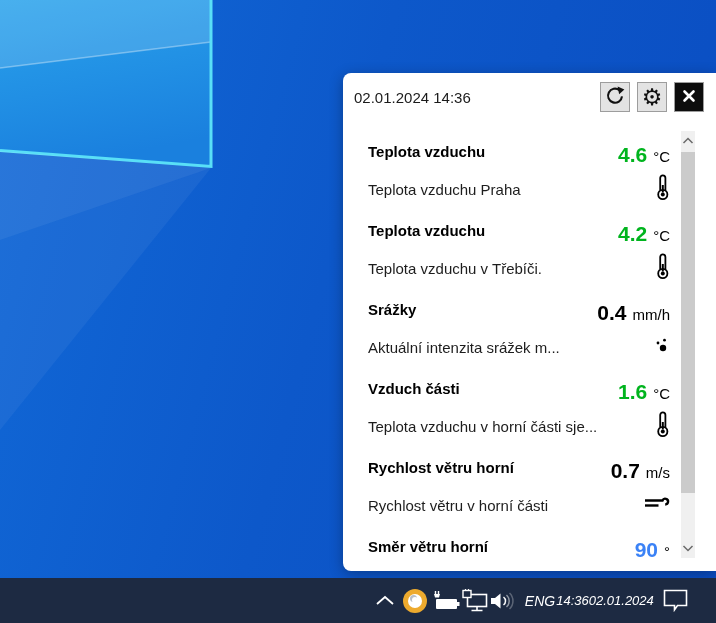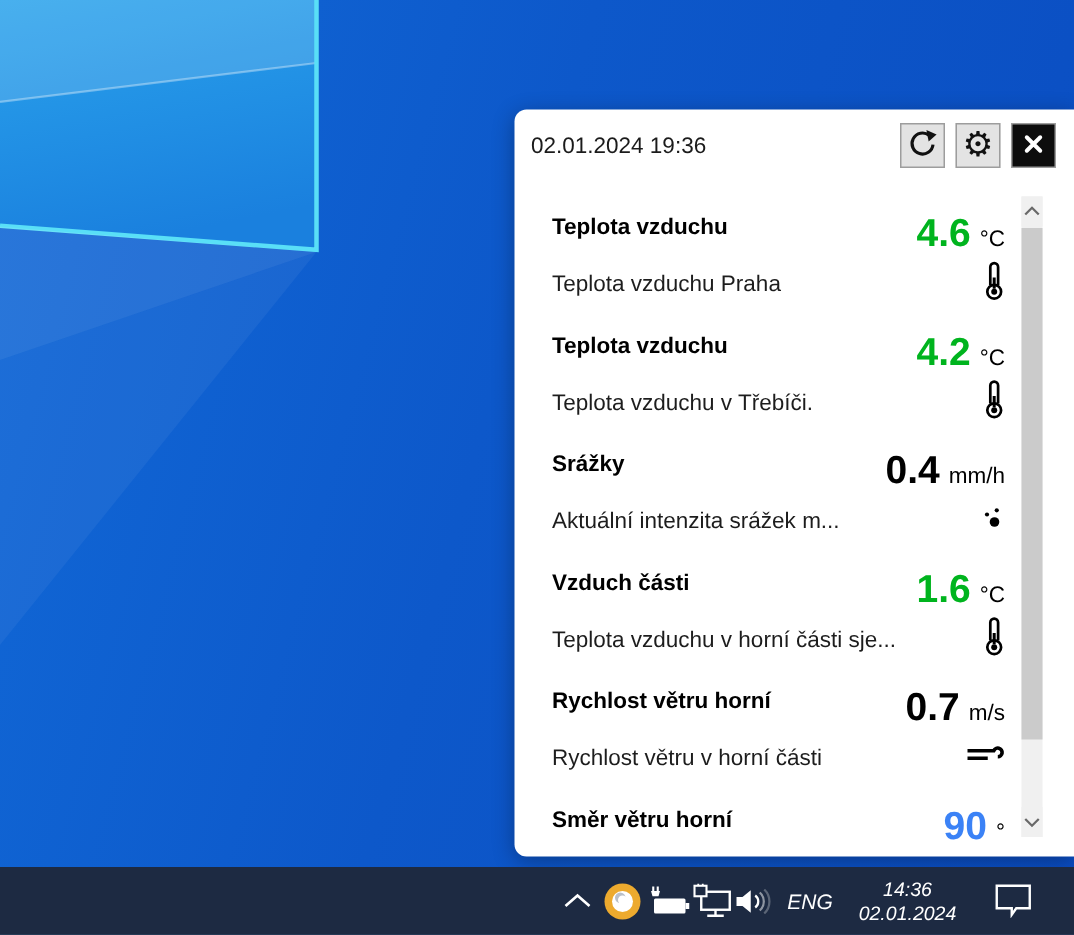--- a/index.html
+++ b/index.html
@@ -28,21 +28,21 @@
     padding:0;cursor:pointer;
   }
   .pbtn.close{background:#0d0d0d;}
   .gear-glyph{font-size:23px;line-height:1;color:#111;font-family:"DejaVu Sans",sans-serif;}
   
   .rows{position:absolute;left:0;top:58px;width:338px;}
   .row{position:relative;height:79px;}
   .row-title{position:absolute;left:25px;top:12px;font-size:15px;font-weight:bold;color:#000;white-space:nowrap;}
   .row-sub{position:absolute;left:25px;top:50px;font-size:15px;color:#1d1d1d;white-space:nowrap;}
   .row-valwrap{position:absolute;right:11px;top:12px;display:flex;align-items:baseline;gap:6px;}
-  .row-value{font-size:26px;font-weight:bold;line-height:24px;}
+  .row-value{font-size:21px;font-weight:bold;line-height:24px;}
   .row-unit{font-size:15px;color:#000;}
   .row-icon{position:absolute;right:11px;top:42px;height:28px;display:flex;align-items:center;justify-content:flex-end;}
   
   .sbar{position:absolute;left:338px;top:58px;width:14px;height:427px;background:#f0f0f0;}
   .sbar .sb-up,.sbar .sb-down{
     position:absolute;left:0;width:14px;height:20px;background:#f0f0f0;
     display:flex;align-items:center;justify-content:center;cursor:pointer;
   }
   .sbar .sb-up{top:0;}
   .sbar .sb-down{bottom:0;}
@@ -52,21 +52,21 @@
     position:absolute;left:0;top:578px;width:716px;height:45px;background:#1d2a42;
   }
   .tray{position:absolute;left:0;top:0;height:45px;width:716px;font-style:italic;}
   .tray-item{position:absolute;top:0;height:45px;display:flex;align-items:center;justify-content:center;cursor:pointer;}
   .ti-chevron{left:373px;width:24px;}
   .ti-app{left:401px;width:28px;}
   .ti-battery{left:431px;width:30px;}
   .ti-network{left:461px;width:28px;}
   .ti-volume{left:489px;width:28px;}
   .ti-lang{left:522px;width:36px;color:#fff;font-size:14px;}
-  .ti-clock{left:566px;width:78px;flex-direction:column;color:#fff;font-size:13px;line-height:16px;text-align:left;}
+  .ti-clock{left:566px;width:78px;color:#fff;font-size:13px;line-height:16px;text-align:left;}
   .ti-action{left:660px;width:30px;}
   .app-circle{position:relative;width:24px;height:24px;border-radius:50%;background:#edaa2e;}
   .app-circle .inner{position:absolute;left:5px;top:5px;width:14px;height:14px;border-radius:50%;background:#ffffff;}
   .app-circle .dot{position:absolute;left:7px;top:6px;width:7px;height:7px;border-radius:50%;background:#b9bfc8;}
   .app-circle .dot2{position:absolute;left:9px;top:8px;width:6px;height:6px;border-radius:50%;background:#ffffff;}
 </style>
 </head>
 <body>
 
 <div class="screen">
@@ -82,21 +82,21 @@
       <polygon points="0,0 211,0 211,168 0,151" fill="url(#wg)"></polygon>
       <polygon points="0,0 211,0 211,42 0,68" fill="rgba(255,255,255,0.14)"></polygon>
       <path d="M0,68 L211,42" stroke="rgba(255,255,255,0.35)" stroke-width="1.5" fill="none"></path>
       <path d="M211,0 L211,166.5 L0,150.5" stroke="#59dff7" stroke-width="3" fill="none"></path>
       <polygon points="211,168 0,151 0,240" fill="rgba(255,255,255,0.10)"></polygon>
       <polygon points="211,168 0,240 0,430" fill="rgba(255,255,255,0.05)"></polygon>
     </svg>
   </div>
 
   <div class="panel">
-    <div class="panel-datetime">02.01.2024 19:36</div>
+    <div class="panel-datetime">02.01.2024 14:36</div>
 
     <div class="panel-buttons">
       <button class="pbtn">
         <span>
           <svg width="20" height="20" viewBox="0 0 20 20">
             <path d="M14.4 4.2 A7 7 0 1 0 17 10.4" fill="none" stroke="#111" stroke-width="2.1"></path>
             <polygon points="12.6,0.6 19.4,3.6 14.1,8.3" fill="#111"></polygon>
           </svg>
         </span>
       </button>

